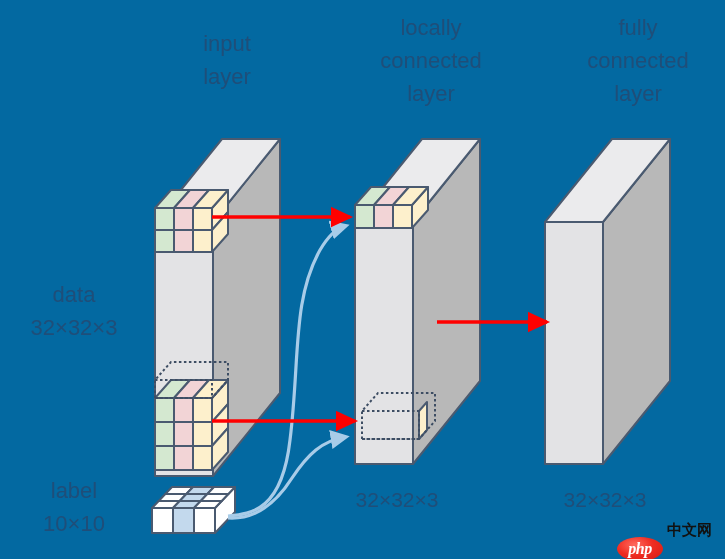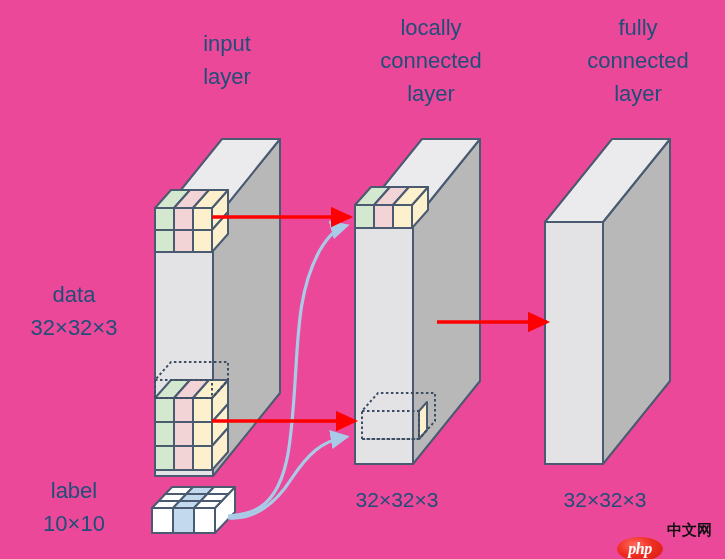--- a/index.html
+++ b/index.html
@@ -7,21 +7,21 @@
     padding: 0;
     background: #000000;
   }
   body {
     font-family: "Liberation Sans", "DejaVu Sans", sans-serif;
   }
   #stage {
     position: relative;
     width: 725px;
     height: 559px;
-    background: #ec4899;
+    background: #0369a1;
     overflow: hidden;
   }
   #diagram-svg {
     position: absolute;
     left: 0;
     top: 0;
     width: 725px;
     height: 559px;
   }
   .diag-text {

